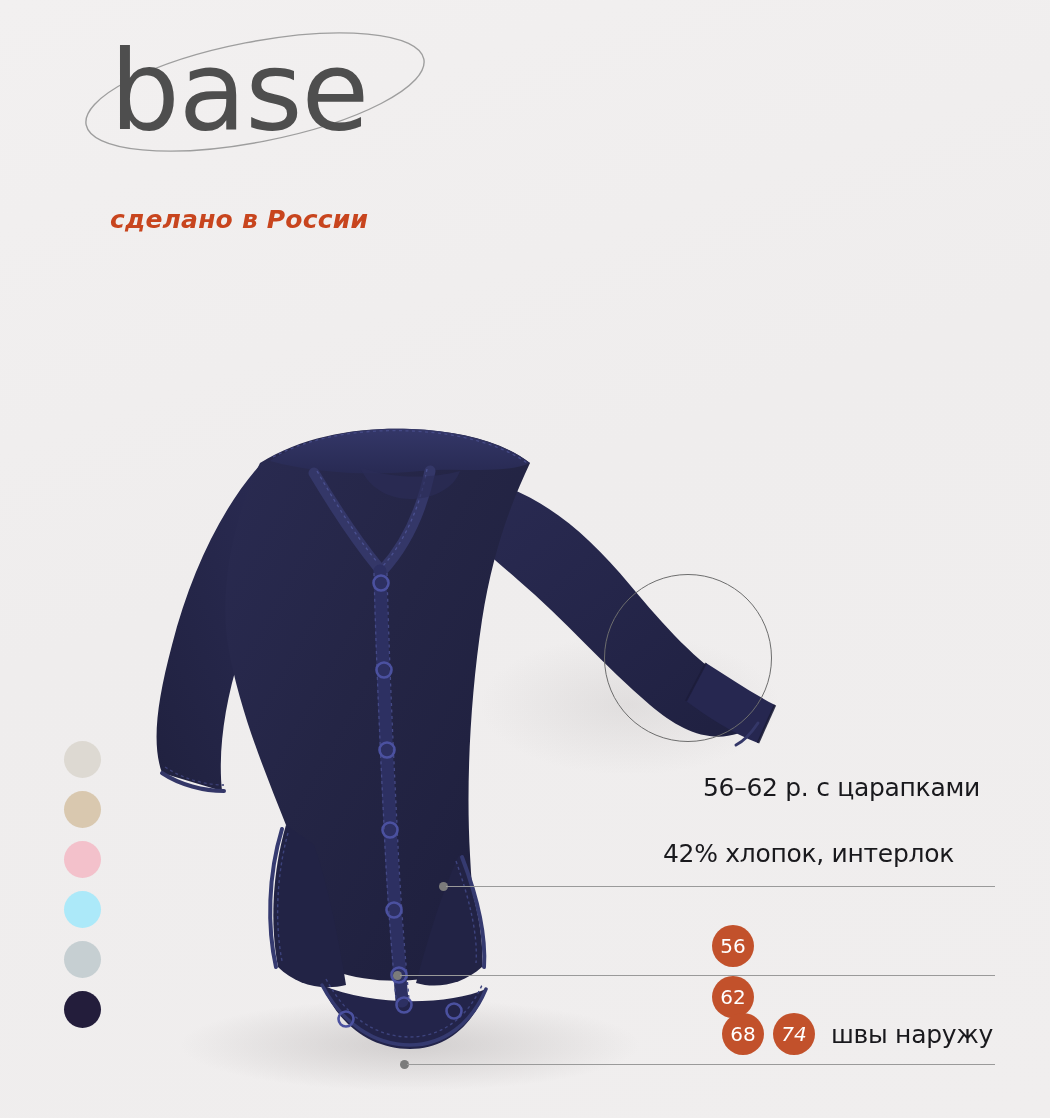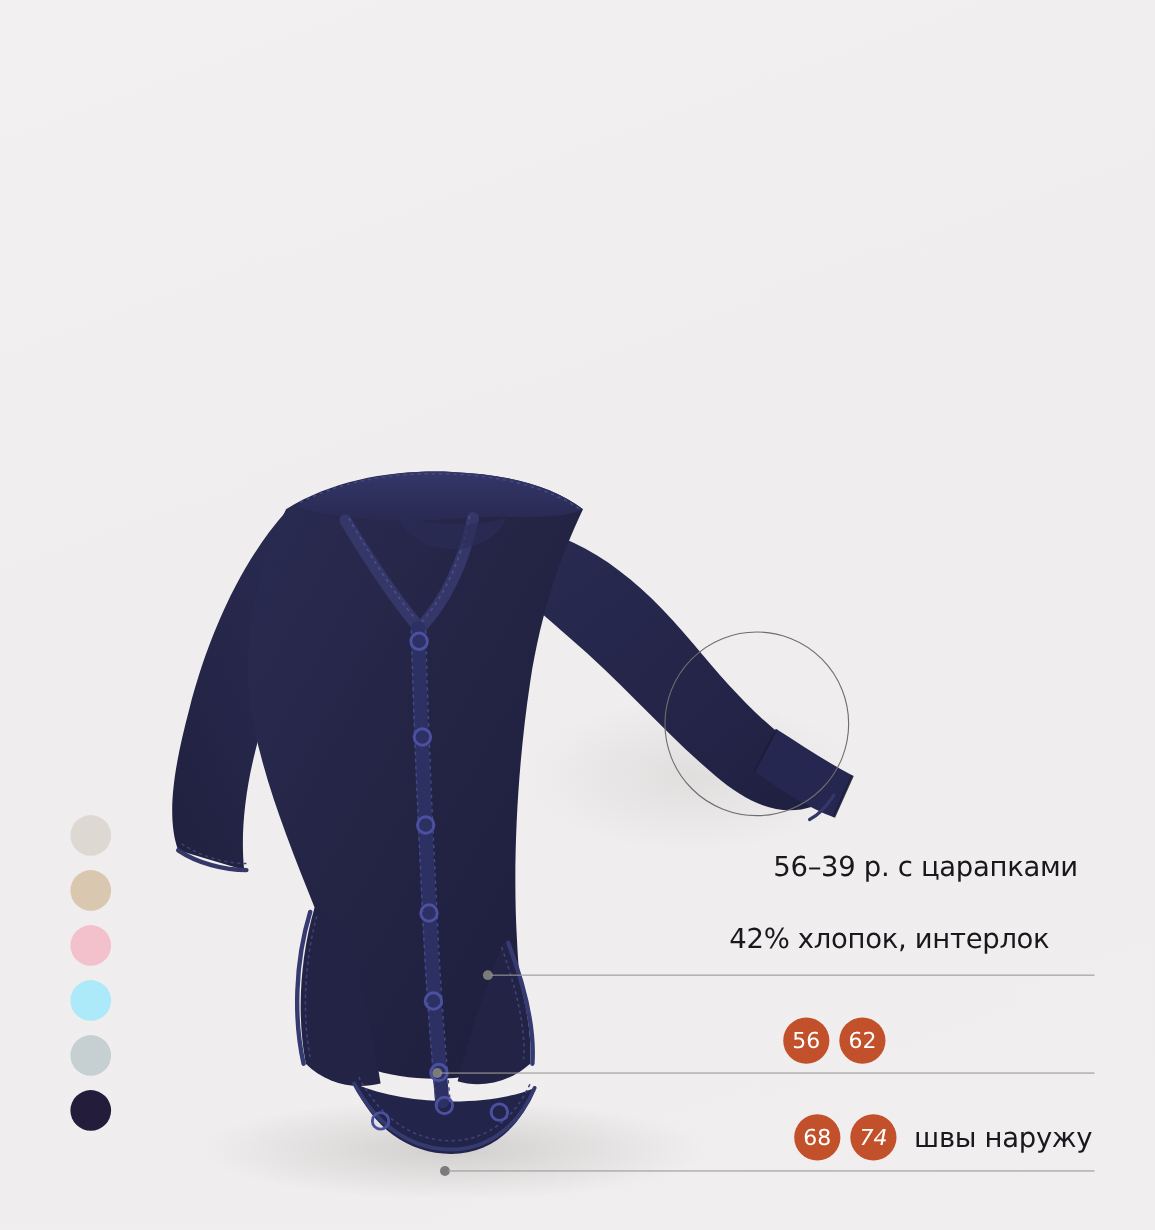--- a/index.html
+++ b/index.html
@@ -142,20 +142,27 @@
     margin-left: 7px;
     font-family: "DejaVu Sans", sans-serif;
     letter-spacing: -0.3px;
   }
 </style>
 </head>
 <body>
 
 <div id="card">
 
+  <div id="brand">
+    <svg id="brand-ellipse" viewBox="0 0 350 128">
+      <ellipse cx="175" cy="64" rx="172" ry="50" transform="rotate(-11 175 64)" fill="none" stroke="#9e9e9e" stroke-width="1.4"></ellipse>
+    </svg>
+    <div id="brand-wordmark">base</div>
+    <div id="brand-tagline">сделано в России</div>
+  </div>
 
   <div id="swatches">
     <div class="swatch" style="background:#ddd9d2" title="молочный"></div>
     <div class="swatch" style="background:#d9c8af" title="бежевый"></div>
     <div class="swatch" style="background:#f3c1cb" title="розовый"></div>
     <div class="swatch" style="background:#ace9f9" title="голубой"></div>
     <div class="swatch" style="background:#c6cfd2" title="серый"></div>
     <div class="swatch" style="background:#231d3b" title="тёмно-синий"></div>
   </div>
 
@@ -292,28 +299,28 @@
       <circle cx="344" cy="606" r="7.5"></circle>
     </g>
 
     <path d="M250 62 C 280 74, 320 74, 350 66 C 344 84, 322 94, 300 94 C 278 94, 258 82, 250 62 Z" fill="#2b2d57" opacity="0.65"></path>
   </svg>
 
   <div id="cuff-callout"></div>
 
   <div>
 
-    <div class="info-text" style="left:703px; top:773px;">56–39 р. с царапками</div>
+    <div class="info-text" style="left:703px; top:773px;">56–62 р. с царапками</div>
 
     <div class="info-text" style="left:663px; top:839px;">42% хлопок, интерлок</div>
 
     <div class="leader-dot" style="left:439px; top:882px;"></div>
     <div class="info-line" style="left:446px; top:886px; width:549px;"></div>
 
-    <div class="seam-row" style="left:712px; top:925px;">
+    <div class="seam-row" style="left:712px; top:925px;flex-direction:column;">
       <div class="size-badge" style="background: rgb(194, 81, 43);">56</div>
       <div class="size-badge" style="background: rgb(194, 81, 43); text-align: right;">62</div>
     </div>
 
     <div class="leader-dot" style="left:393px; top:971px;"></div>
     <div class="info-line" style="left:400px; top:975px; width:595px;"></div>
 
     <div class="seam-row" style="left:722px; top:1013px;">
       <div class="size-badge" style="background: rgb(194, 81, 43);">68</div>
       <div class="size-badge" style="background: rgb(194, 81, 43); font-style: italic;">74</div>

